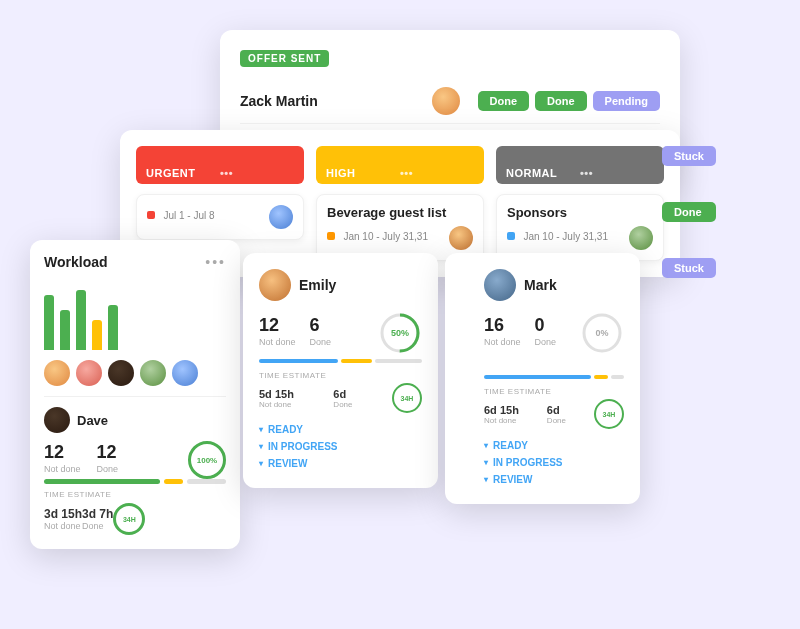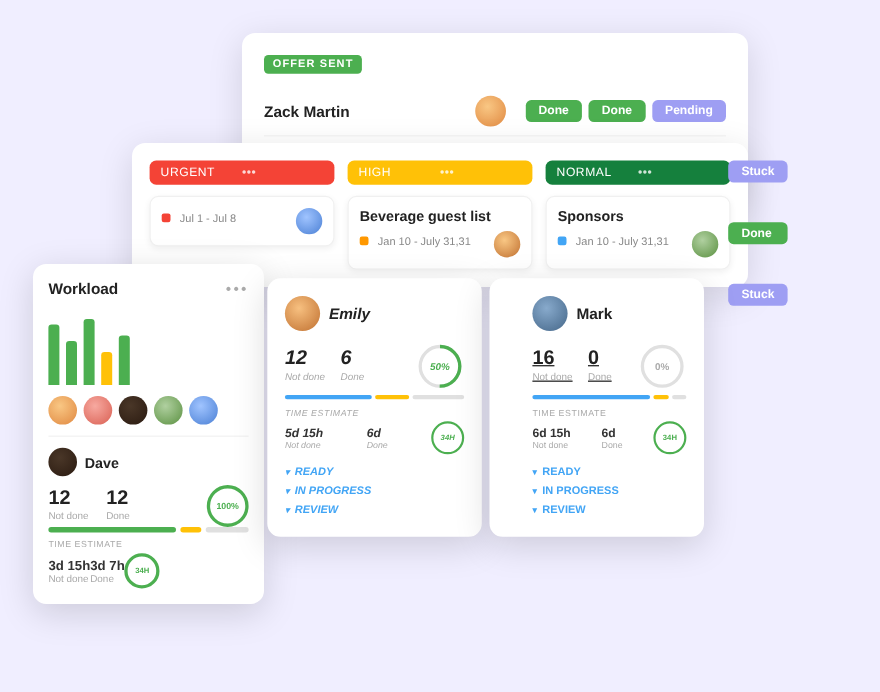--- a/index.html
+++ b/index.html
@@ -89,34 +89,35 @@
     }
     .kanban-col-header {
       display: flex;
       align-items: center;
       border-radius: 6px;
       padding: 5px 10px;
       margin-bottom: 10px;
     }
     .kanban-col-header span {
       font-size: 11px;
-      font-weight: 400;
+      font-weight: 700;
       color: #fff;
       letter-spacing: 0.5px;
       flex: 1;
+      margin-top: 16px;
     }
     .kanban-dots {
       color: #fff;
       font-size: 14px;
       letter-spacing: 2px;
       opacity: 0.8;
     }
     .col-urgent { background: #F44336; }
     .col-high { background: #FFC107; }
-    .col-normal { background: #15803d; }
+    .col-normal { background: #737373; }
     .kanban-card {
       background: #fff;
       border-radius: 8px;
       padding: 10px;
       border: 1px solid #f0f0f0;
       box-shadow: 0 2px 6px rgba(0,0,0,0.06);
     }
     .kanban-card-title {
       font-size: 13px;
       font-weight: 600;
@@ -289,21 +290,20 @@
       background: #fff;
       border-radius: 12px;
       box-shadow: 0 8px 32px rgba(0,0,0,0.15);
       padding: 16px;
       z-index: 3;
       width: 195px;
     }
     .panel-emily {
       top: 253px;
       left: 243px;
-      font-style: italic;
     }
     .panel-mark {
       top: 253px;
       left: 445px;
       padding-left: 39px;
     }
     .person-header {
       display: flex;
       align-items: center;
       gap: 8px;
@@ -626,21 +626,21 @@
       <span>REVIEW</span>
     </div>
   </div>
 </div>
 
 <div class="panel-person panel-mark">
   <div class="person-header">
     <div class="person-avatar face-mark"></div>
     <span class="person-name">Mark</span>
   </div>
-  <div style="display:flex;align-items:center;margin-bottom:4px;text-decoration:underline;">
+  <div style="display:flex;align-items:center;margin-bottom:20px;">
     <div class="person-stats">
       <div>
         <span class="stat-num">16</span>
         <span class="stat-label">Not done</span>
       </div>
       <div>
         <span class="stat-num">0</span>
         <span class="stat-label">Done</span>
       </div>
     </div>

